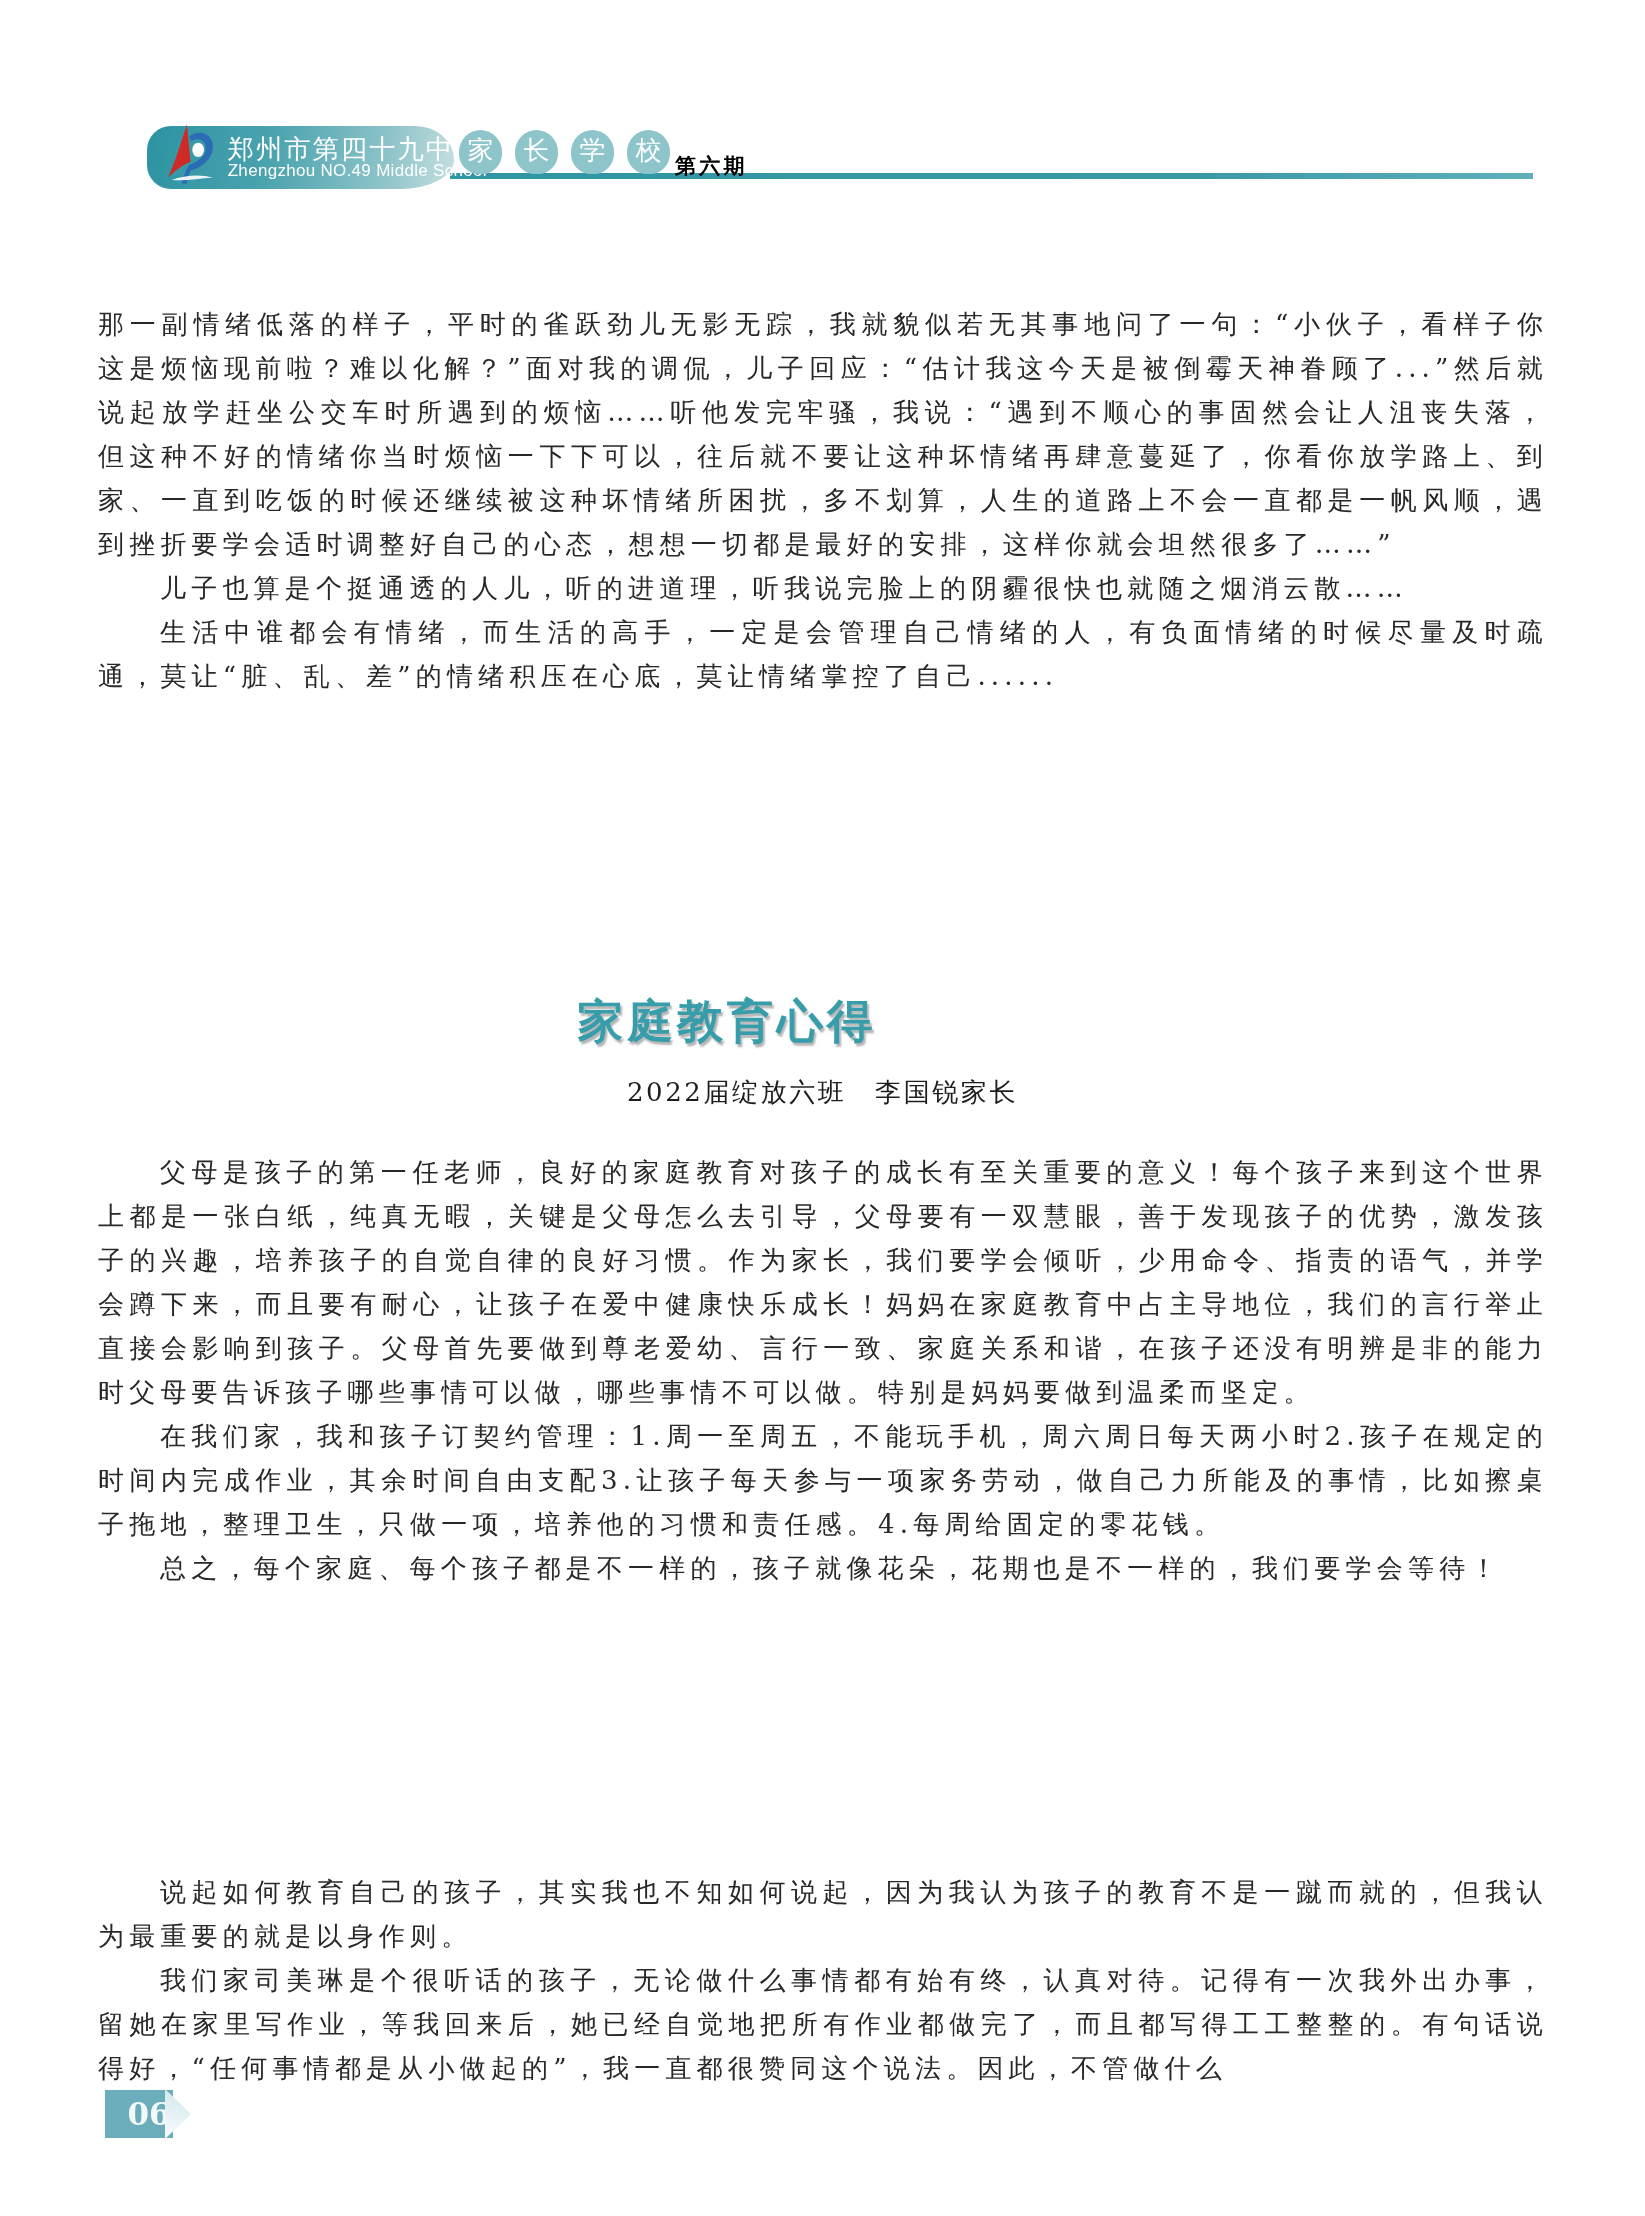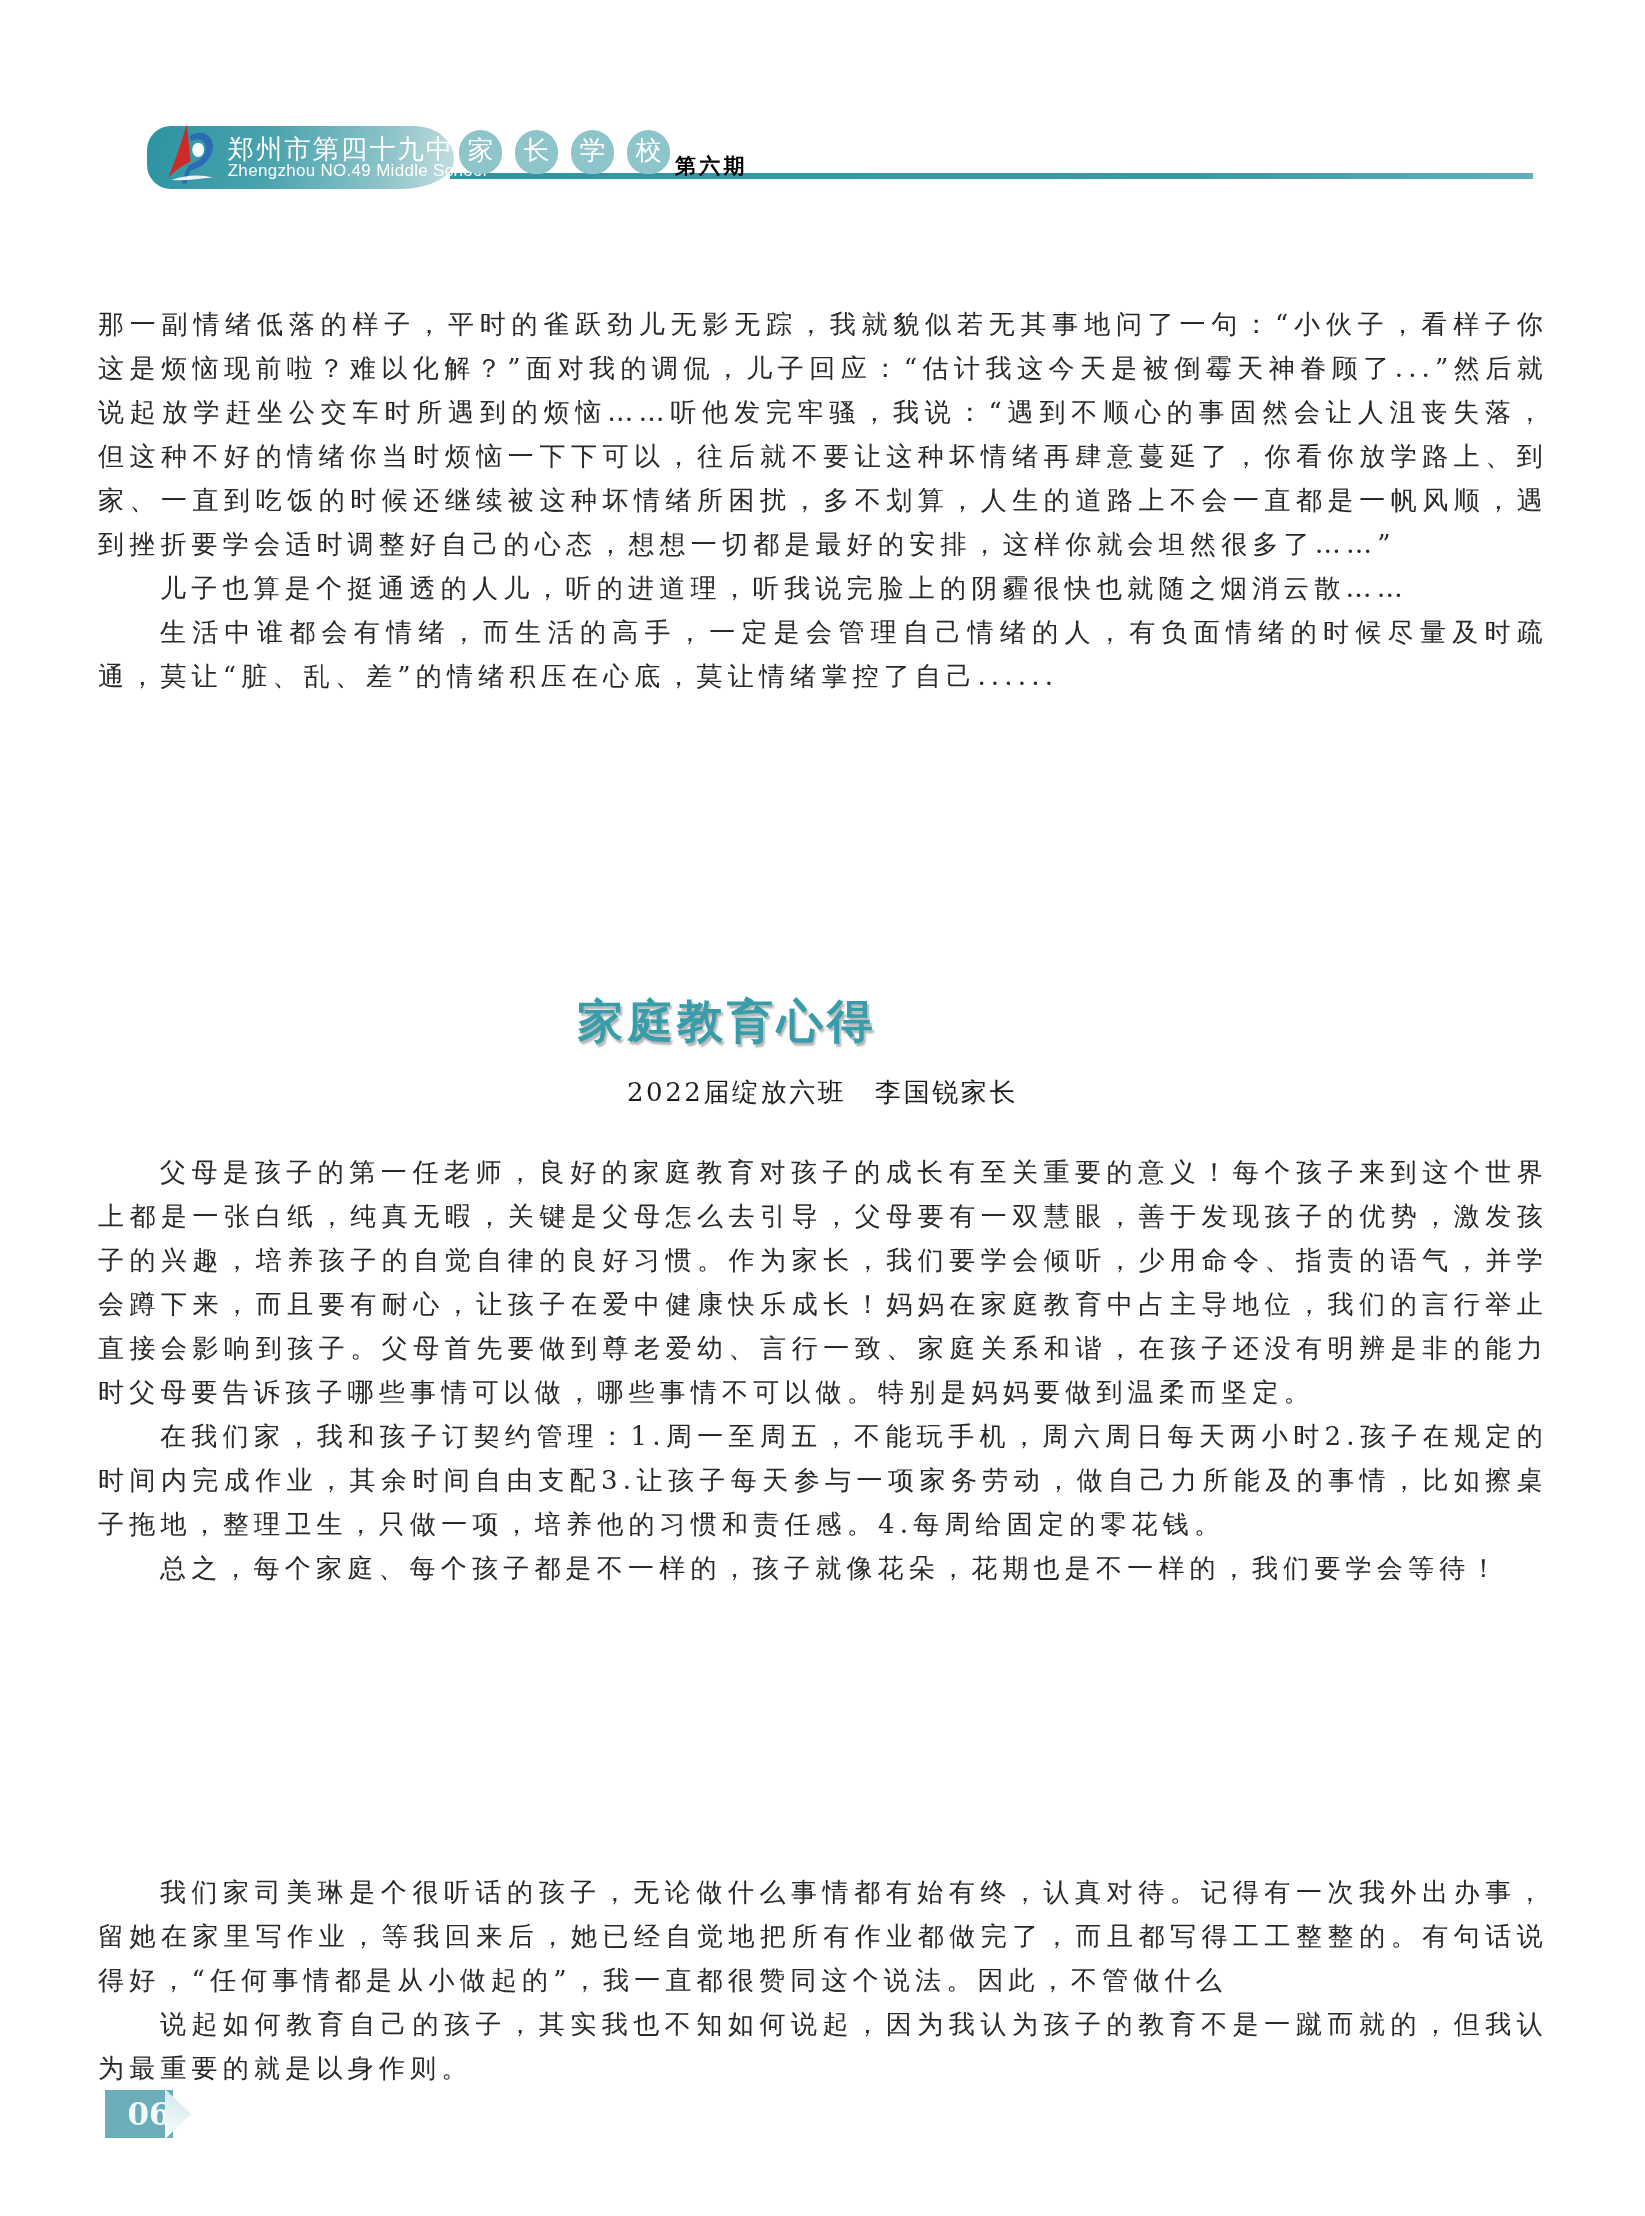--- a/index.html
+++ b/index.html
@@ -132,21 +132,21 @@
   <div class="article-byline a1-byline">2022届绽放六班　李国锐家长</div>
 
   <section class="text-block a1-block">
     <p>父母是孩子的第一任老师，良好的家庭教育对孩子的成长有至关重要的意义！每个孩子来到这个世界上都是一张白纸，纯真无暇，关键是父母怎么去引导，父母要有一双慧眼，善于发现孩子的优势，激发孩子的兴趣，培养孩子的自觉自律的良好习惯。作为家长，我们要学会倾听，少用命令、指责的语气，并学会蹲下来，而且要有耐心，让孩子在爱中健康快乐成长！妈妈在家庭教育中占主导地位，我们的言行举止直接会影响到孩子。父母首先要做到尊老爱幼、言行一致、家庭关系和谐，在孩子还没有明辨是非的能力时父母要告诉孩子哪些事情可以做，哪些事情不可以做。特别是妈妈要做到温柔而坚定。</p>
     <p>在我们家，我和孩子订契约管理：1.周一至周五，不能玩手机，周六周日每天两小时2.孩子在规定的时间内完成作业，其余时间自由支配3.让孩子每天参与一项家务劳动，做自己力所能及的事情，比如擦桌子拖地，整理卫生，只做一项，培养他的习惯和责任感。4.每周给固定的零花钱。</p>
     <p>总之，每个家庭、每个孩子都是不一样的，孩子就像花朵，花期也是不一样的，我们要学会等待！</p>
   </section>
 
 
   <section class="text-block a2-block">
+    <p>说起如何教育自己的孩子，其实我也不知如何说起，因为我认为孩子的教育不是一蹴而就的，但我认为最重要的就是以身作则。</p>
     <p>我们家司美琳是个很听话的孩子，无论做什么事情都有始有终，认真对待。记得有一次我外出办事，留她在家里写作业，等我回来后，她已经自觉地把所有作业都做完了，而且都写得工工整整的。有句话说得好，“任何事情都是从小做起的”，我一直都很赞同这个说法。因此，不管做什么</p>
-    <p>说起如何教育自己的孩子，其实我也不知如何说起，因为我认为孩子的教育不是一蹴而就的，但我认为最重要的就是以身作则。</p>
   </section>
 
   <div class="page-badge">06</div>
   <div class="page-arrow"></div>
 
 </div>
 
 
 </body></html>

